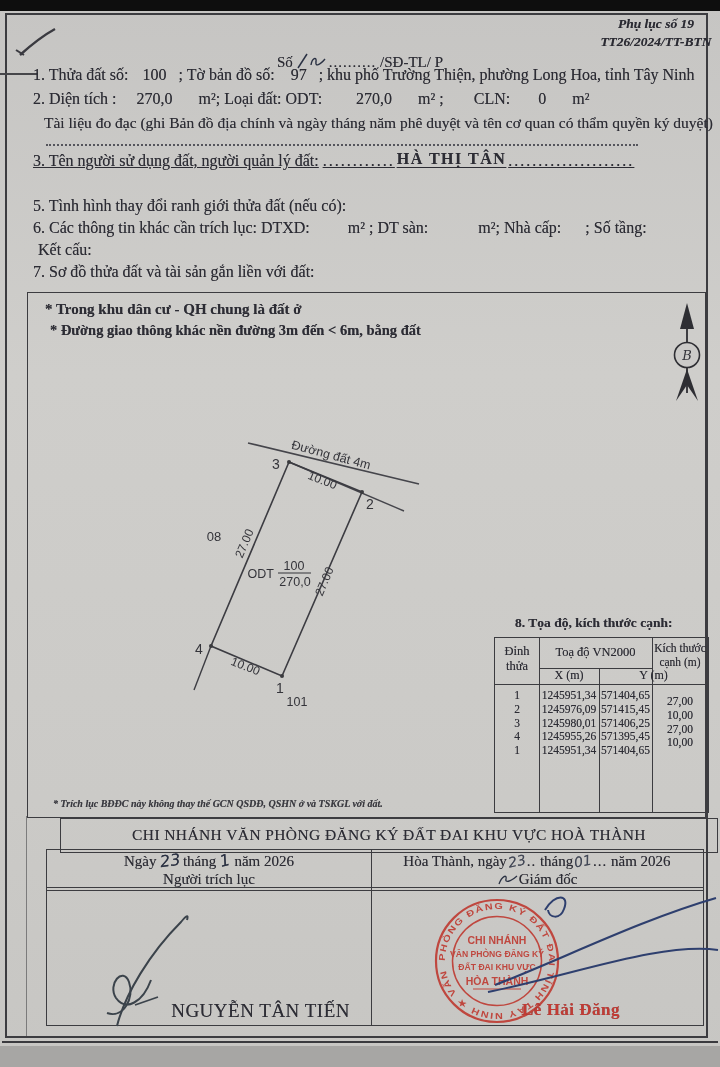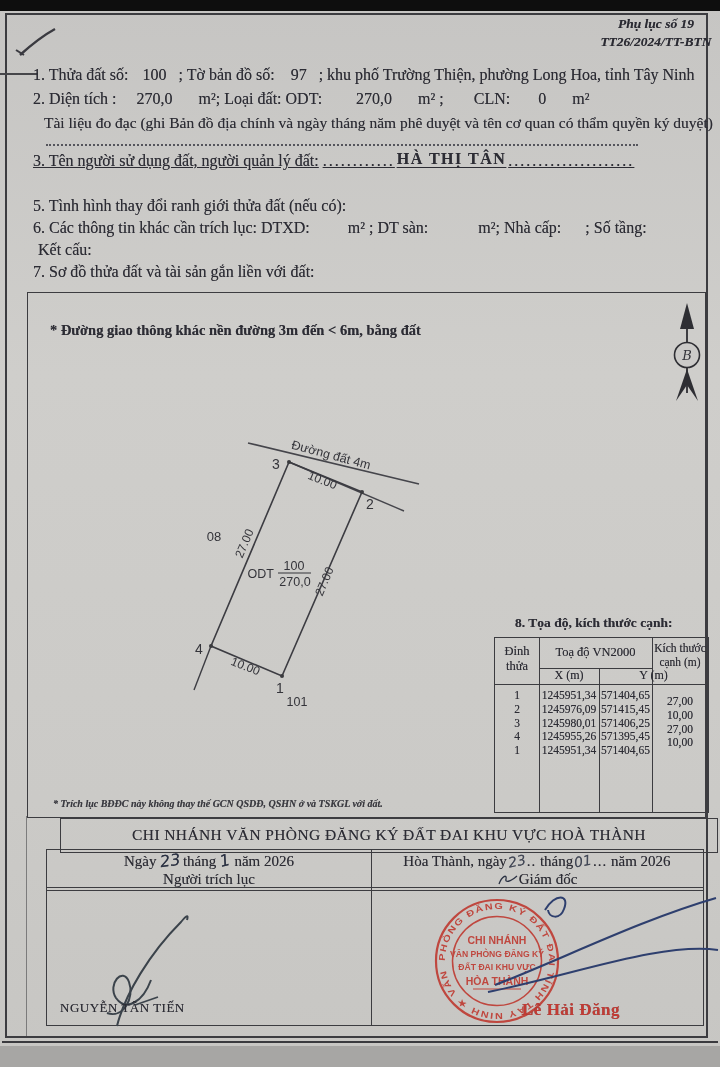--- a/index.html
+++ b/index.html
@@ -36,20 +36,26 @@
   </svg>
 
   <div class="abs" style="left:0;top:73px;width:38px;height:2px;background:#46464a;"></div>
 
 
   <div class="abs ser" style="left:586px;top:15px;width:140px;text-align:center;font-size:13.5px;font-style:italic;font-weight:bold;line-height:18px;color:#2a2a32;">
     <div>Phụ lục số 19</div>
     <div class="nowrap">TT26/2024/TT-BTN</div>
   </div>
 
+  <div class="abs ser nowrap" style="left:200px;top:52px;width:320px;text-align:center;font-size:15px;">
+    <span>Số</span><svg width="36" height="18" viewBox="0 0 36 18" style="vertical-align:-3px;">
+        <path d="M5,16 L14,2" stroke="#2a3143" stroke-width="1.5" fill="none"></path>
+        <path d="M18,13 C19,6 24,4 23,10 C22,15 27,13 32,7" stroke="#2a3143" stroke-width="1.4" fill="none"></path>
+      </svg><span style="letter-spacing:1px;">..........</span> <span>/SĐ-TL/ P</span>
+  </div>
 
   <div class="abs ser nowrap" style="left:33px;top:66px;font-size:16px;">
     <span>1.  Thửa đất số:</span>
     <span style="margin-left:10px;">100</span>
     <span style="margin-left:8px;">; Tờ bản đồ số:</span>
     <span style="margin-left:12px;">97</span>
     <span style="margin-left:8px;">; khu phố Trường Thiện, phường Long Hoa, tỉnh Tây Ninh</span>
   </div>
 
   <div class="abs ser nowrap" style="left:33px;top:90px;font-size:16px;">
@@ -76,20 +82,21 @@
     <span>6. Các thông tin khác cần trích lục: DTXD:</span>
     <span style="margin-left:34px;">m² ; DT sàn:</span>
     <span style="margin-left:46px;">m²; Nhà cấp:</span>
     <span style="margin-left:20px;">; Số tầng:</span>
   </div>
 
   <div class="abs ser nowrap" style="left:38px;top:241px;font-size:16px;">Kết cấu:</div>
   <div class="abs ser nowrap" style="left:33px;top:263px;font-size:16px;">7. Sơ đồ thửa đất và tài sản gắn liền với đất:</div>
 
   <div class="abs" style="left:27px;top:292px;width:677px;height:524px;border:1.8px solid #3c3c40;">
+    <div class="abs ser nowrap" style="left:17px;top:8px;font-size:15px;font-weight:bold;">* Trong khu dân cư - QH chung là đất ở</div>
     <div class="abs ser nowrap" style="left:22px;top:29px;font-size:14.5px;font-weight:bold;">* Đường giao thông khác nền đường 3m đến &lt; 6m, bằng đất</div>
 
     <svg width="677" height="520" viewBox="0 0 677 520" style="position:absolute;left:0;top:0;">
 
       <line x1="220" y1="150" x2="391" y2="191" stroke="#45454b" stroke-width="1.6"></line>
       <line x1="261" y1="169" x2="376" y2="218" stroke="#45454b" stroke-width="1.4"></line>
 
       <polygon points="261,169 334,199 254,383 183,353" fill="none" stroke="#3c3c42" stroke-width="1.6"></polygon>
 
       <line x1="183" y1="353" x2="166" y2="397" stroke="#3c3c42" stroke-width="1.4"></line>
@@ -201,21 +208,21 @@
 
   <div class="abs" style="left:46px;top:887px;width:656px;height:137px;border:1.6px solid #3c3c40;">
     <div class="vline" style="left:324px;top:0;height:137px;"></div>
   </div>
 
   <svg class="abs" style="left:95px;top:898px;" width="120" height="135" viewBox="0 0 120 135">
     <path d="M22,128 C30,96 55,55 86,24 C90,19 94,15 92,22" stroke="#3b434b" stroke-width="2" fill="none"></path>
     <path d="M12,115 C28,121 40,100 34,84 C28,68 12,86 21,100 C31,114 48,104 56,82" stroke="#3b434b" stroke-width="2" fill="none"></path>
     <path d="M40,107 L63,99" stroke="#3b434b" stroke-width="1.8" fill="none"></path>
   </svg>
-  <div class="abs ser nowrap" style="left:60px;top:1000px;width:290px;text-align:left;font-size:13px;letter-spacing:.5px;">NGUYỄN TÂN TIẾN</div>
+  <div class="abs ser nowrap" style="left:60px;top:1000px;width:290px;text-align:right;font-size:19px;letter-spacing:.5px;">NGUYỄN TÂN TIẾN</div>
 
   <svg class="abs" style="left:433px;top:897px;opacity:.93;" width="128" height="128" viewBox="0 0 128 128">
     <defs>
       <path id="ringP" d="M 12,64 A 52,52 0 1 1 116,64 A 52,52 0 1 1 12,64"></path>
     </defs>
     <circle cx="64" cy="64" r="61" fill="none" stroke="#bf3e35" stroke-width="2.2"></circle>
     <circle cx="64" cy="64" r="44.5" fill="none" stroke="#bf3e35" stroke-width="1.5"></circle>
     <text font-size="8.6" class="ctxt" letter-spacing="1.1">
       <textPath href="#ringP" textLength="318" lengthAdjust="spacingAndGlyphs">PHÒNG ĐĂNG KÝ ĐẤT ĐAI TỈNH TÂY NINH ★ VĂN</textPath>
     </text>

